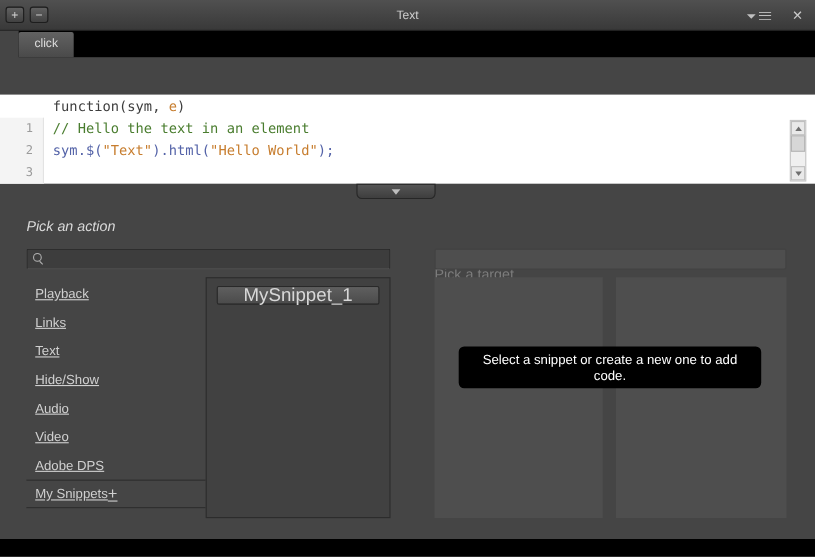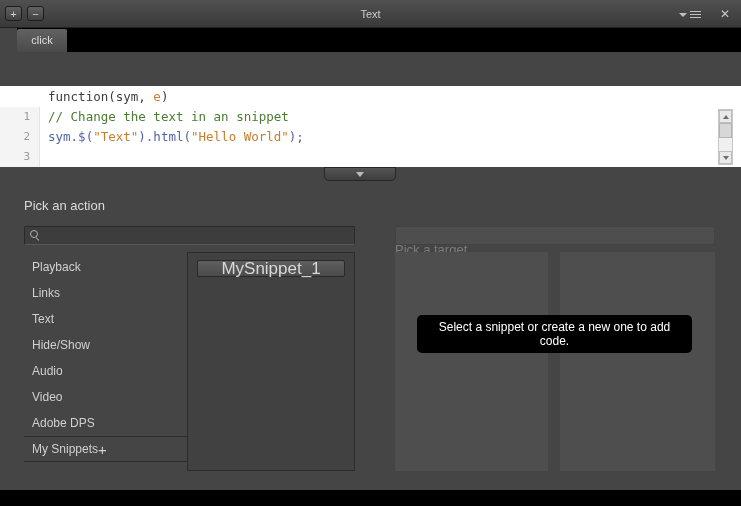--- a/index.html
+++ b/index.html
@@ -50,37 +50,37 @@
   .tri-dn{width:0;height:0;border-left:3px solid transparent;border-right:3px solid transparent;border-top:4px solid #6f6f6f;}
   .scroll-thumb{position:absolute;left:0;top:13px;width:13px;height:15px;background:#d7d7d7;border:1px solid #b4b4b4;}
 
   
   .collapse-btn{position:absolute;left:324px;top:167px;width:72px;height:14px;padding:0;
                 background:linear-gradient(#555,#3e3e3e);border:1px solid #262626;border-radius:0 0 5px 5px;
                 display:flex;align-items:center;justify-content:center;}
   .collapse-tri{width:0;height:0;border-left:4px solid transparent;border-right:4px solid transparent;border-top:5px solid #bdbdbd;}
 
   
-  .pick-action{position:absolute;left:24px;top:198px;font-size:13px;color:#dadada;}
+  .pick-action{position:absolute;left:24px;top:198px;font-size:13px;color:#dadada;font-style:italic;}
   .pick-target{position:absolute;left:395px;top:198px;font-size:13px;color:#7c7c7c;margin-top:44px;}
 
   .searchbox{position:absolute;left:24px;top:226px;width:331px;height:19px;
              background:#3d3d3d;border:1px solid #292929;border-bottom-color:#585858;border-radius:2px;
              display:flex;align-items:center;padding:0 5px;}
   .search-icon{width:11px;height:11px;position:relative;flex:0 0 auto;}
   .search-icon::before{content:"";position:absolute;left:0;top:0;width:6px;height:6px;border:1px solid #b0b0b0;border-radius:50%;}
   .search-icon::after{content:"";position:absolute;left:6px;top:7px;width:4px;height:1px;background:#b0b0b0;
                       transform:rotate(45deg);transform-origin:left center;}
   .search-input{flex:1;background:transparent;border:none;outline:none;color:#ddd;font-size:11px;height:100%;padding:0 4px;}
 
   .target-bar{position:absolute;left:395px;top:226px;width:320px;height:19px;
               background:#4e4e4e;border:1px solid #424242;border-radius:2px;}
 
   .action-list{position:absolute;left:24px;top:254px;width:163px;}
-  .action-item{height:26px;line-height:26px;padding-left:8px;color:#d0d0d0;font-size:12px;}
+  .action-item{height:26px;line-height:26px;padding-left:8px;color:#d0d0d0;font-size:12px;text-decoration:underline;}
   .action-item.snippets{display:flex;justify-content:flex-start;align-items:center;padding-right:7px;
                         border-top:1px solid #2d2d2d;border-bottom:1px solid #2d2d2d;}
   .add-snippet{color:#cfcfcf;font-size:15px;line-height:1;background:none;border:none;padding:0;}
 
   .snippet-panel{position:absolute;left:187px;top:252px;width:168px;height:219px;
                  background:#414141;border:1px solid #2c2c2c;}
   .snippet-btn{display:block;margin:7px auto 0;width:148px;height:17px;padding:0;
                background:linear-gradient(#5f5f5f,#4b4b4b);border:1px solid #292929;border-radius:2px;
                color:#d8d8d8;font-size:17px;line-height:15px;text-align:center;}
 
@@ -112,21 +112,21 @@
   <div class="tabstrip">
     <div class="tab">click</div>
   </div>
 
   <div class="editor">
     <div class="gutter"></div>
     <div class="code-header"><span>function(sym, </span><span class="tok-param">e</span><span>)</span></div>
 
     <div class="code-line">
       <span class="ln">1</span>
-      <span class="code-text"><span class="tok-comment">// Change the text in an snippet</span></span>
+      <span class="code-text"><span class="tok-comment">// Hello the text in an element</span></span>
     </div>
 
     <div class="code-line">
       <span class="ln">2</span>
       <span class="code-text"><span class="tok-code">sym.$(</span><span class="tok-string">"Text"</span><span class="tok-code">).html(</span><span class="tok-string">"Hello World"</span><span class="tok-code">);</span></span>
     </div>
 
     <div class="code-line">
       <span class="ln">3</span>
     </div>

